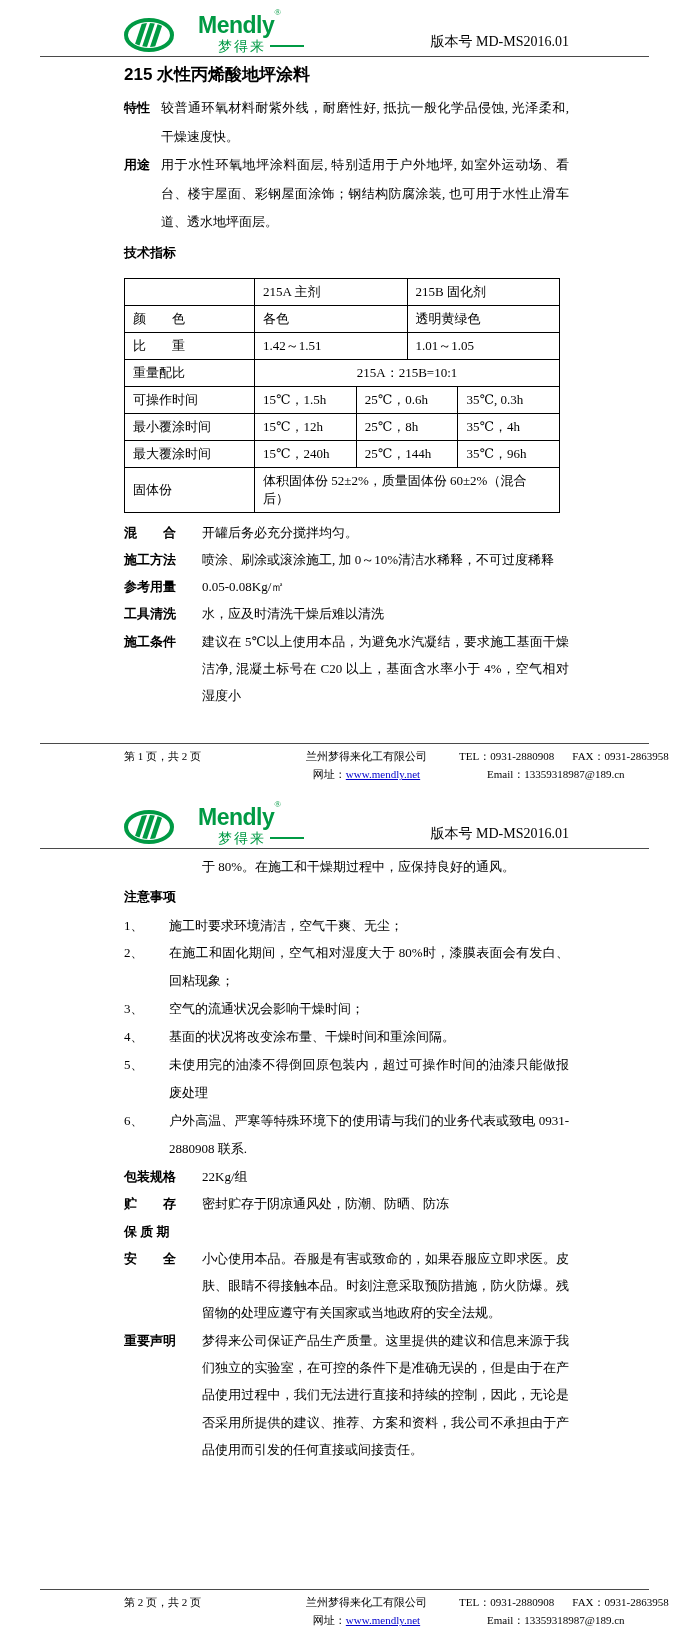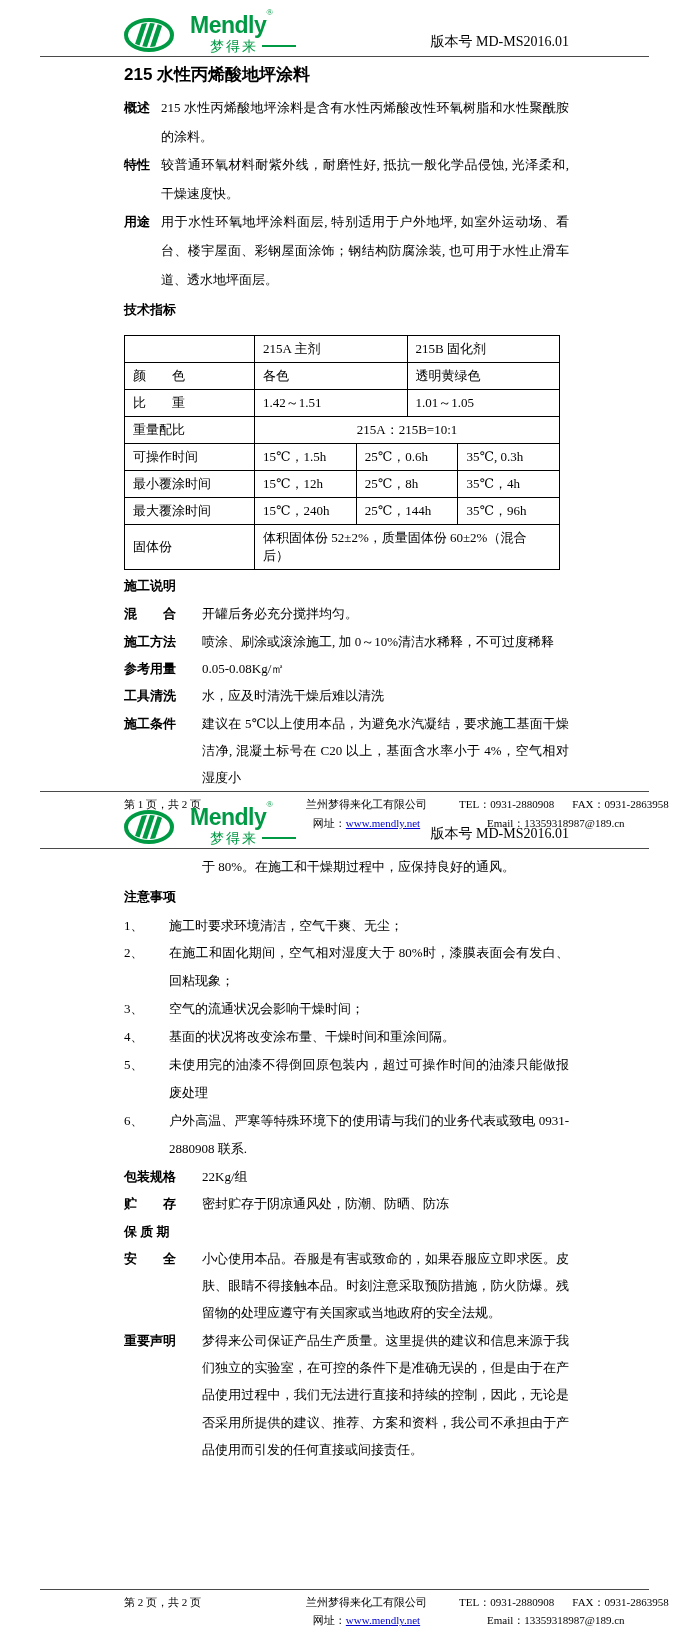--- a/index.html
+++ b/index.html
@@ -20,21 +20,21 @@
   .sheet-1 { height: 792px; }
   .sheet-2 { height: 846px; }
 
   
   .doc-header {
     display: flex;
     justify-content: space-between;
     align-items: flex-end;
     padding-top: 14px;
   }
-  .logo-block { display: flex; align-items: flex-end; gap: 12px; }
+  .logo-block { display: flex; align-items: flex-end; gap: 20px; }
   .logo-texts { display: flex; flex-direction: column; line-height: 1; }
   .logo-en {
     font-family: "Liberation Sans", "DejaVu Sans", sans-serif;
     font-weight: bold;
     font-size: 23px;
     letter-spacing: -0.5px;
     color: #009A44;
   }
   .logo-reg {
     color: #009A44;
@@ -162,24 +162,20 @@
         </div>
       </div>
     </div>
     <div class="version">版本号 MD-MS2016.01</div>
   </div>
   <hr class="header-rule">
 
   <div class="doc-title">215 水性丙烯酸地坪涂料</div>
 
   <div class="kv">
-    <span class="k">概述</span>
-    <span class="v">215 水性丙烯酸地坪涂料是含有水性丙烯酸改性环氧树脂和水性聚酰胺的涂料。</span>
-  </div>
-  <div class="kv">
     <span class="k">特性</span>
     <span class="v">较普通环氧材料耐紫外线，耐磨性好, 抵抗一般化学品侵蚀, 光泽柔和, 干燥速度快。</span>
   </div>
   <div class="kv">
     <span class="k">用途</span>
     <span class="v">用于水性环氧地坪涂料面层, 特别适用于户外地坪, 如室外运动场、看台、楼宇屋面、彩钢屋面涂饰；钢结构防腐涂装, 也可用于水性止滑车道、透水地坪面层。</span>
   </div>
 
   <div class="h-bold">技术指标</div>
 
@@ -221,21 +217,20 @@
       <div class="tcell t-third">25℃，144h</div>
       <div class="tcell t-third">35℃，96h</div>
     </div>
     <div class="trow">
       <div class="tcell t-lbl">固体份</div>
       <div class="tcell t-full">体积固体份 52±2%，质量固体份 60±2%（混合后）</div>
     </div>
   </div>
 
   <div class="spacer-sm"></div>
-  <div class="h-bold">施工说明</div>
 
   <div class="kv2">
     <span class="k">混　　合</span>
     <span class="v">开罐后务必充分搅拌均匀。</span>
   </div>
   <div class="kv2">
     <span class="k">施工方法</span>
     <span class="v">喷涂、刷涂或滚涂施工, 加 0～10%清洁水稀释，不可过度稀释</span>
   </div>
   <div class="kv2">

